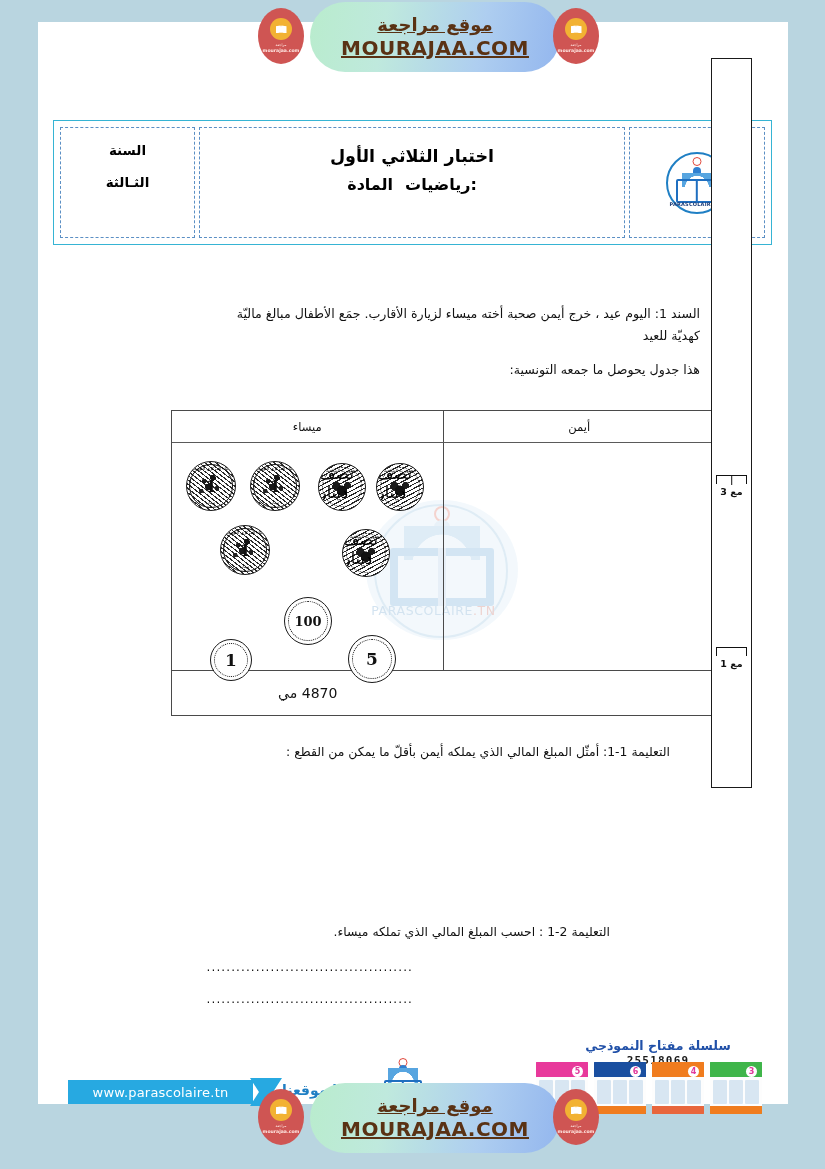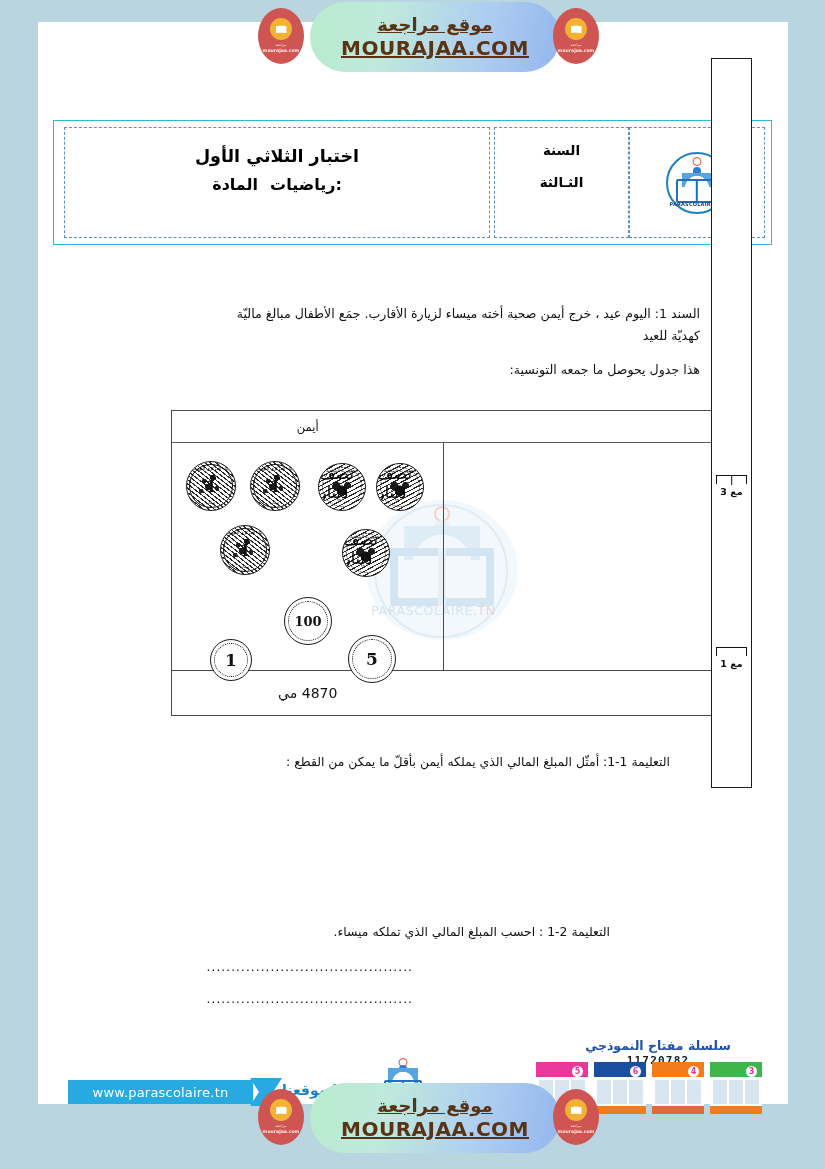--- a/index.html
+++ b/index.html
@@ -370,21 +370,21 @@
   .coin.val .face { font-size: 17px; }
   .coin.c100 .face { font-size: 13px; }
 
   
   .instr {
     position: absolute;
     font-family: "DejaVu Sans", sans-serif;
     direction: rtl; text-align: right;
     font-size: 12.4px; color: #111;
   }
-  .instr.i1 { top: 484px; right: 118px; width: 460px; }
+  .instr.i1 { top: 474px; right: 118px; width: 460px; }
   .instr.i2 { top: 654px; right: 178px; width: 400px; }
 
   .dots-line {
     position: absolute;
     font-family: "DejaVu Sans", sans-serif;
     font-size: 12px;
     color: #111;
     letter-spacing: 1.1px;
     direction: rtl;
     text-align: right;
@@ -542,31 +542,31 @@
     background: #d8e6f2;
   }
 </style>
 </head>
 <body>
 
 <div class="page-sheet">
 
   <div class="header-table">
 
+    <div class="hcell year">
+      <div class="ar-bold year-label">السنة</div>
+      <div class="ar-bold year-value">الثـالثة</div>
+    </div>
+
     <div class="hcell title">
       <div class="ar-bold exam-title">اختبار الثلاثي الأول</div>
       <div class="ar-bold subject-row">
         <span>المادة</span>
         <span><span>:</span><span>رياضيات</span></span>
       </div>
-    </div>
-
-    <div class="hcell year">
-      <div class="ar-bold year-label">السنة</div>
-      <div class="ar-bold year-value">الثـالثة</div>
     </div>
 
     <div class="hcell logo">
       <div class="para-logo">
         <span class="pl-mark"></span>
         <span class="pl-head"></span>
         <span class="pl-wings"></span>
         <span class="pl-book"></span>
         <span class="pl-name"><span>PARASCOLAIRE</span><i>.TN</i></span>
       </div>
@@ -584,20 +584,23 @@
   </div>
 
   <div class="body-area">
 
     <div class="ar-text support-line l1">السند 1: اليوم عيد ، خرج أيمن صحبة أخته ميساء لزيارة الأقارب. جمَع الأطفال مبالغ ماليّة</div>
     <div class="ar-text support-line l2">كهديّة للعيد</div>
     <div class="ar-text support-line l3">هذا جدول يحوصل ما جمعه التونسية:</div>
 
     <div class="money-table">
       <div class="mt-head">
+        <div class="mt-cell-left">
+          <span class="mt-colhdr">ميساء</span>
+        </div>
         <div class="mt-cell-right">
           <span class="mt-colhdr">أيمن</span>
         </div>
       </div>
 
       <div class="mt-body">
         <div class="mt-cell-left" id="coins-cell">
             <div class="coin fig" style="left: 14px; top: 18px; width: 50px; height: 50px;">
               <span class="rim"></span>
               <span class="toparc">البنك المركزي التونسي</span>
@@ -668,21 +671,21 @@
 
     <div class="foot-logo">
       <span class="fl-mark"></span>
       <span class="fl-head"></span>
       <span class="fl-wings"></span>
       <span class="fl-book"></span>
     </div>
 
     <div class="foot-series">
       <div class="foot-series-title">سلسلة مفتاح النموذجي</div>
-      <div class="foot-series-phone">11720782</div>
+      <div class="foot-series-phone">25518069</div>
     </div>
 
     <div class="books-row" id="books-row">
         <div class="book" style="background: rgb(232, 57, 155);">
           <span class="bk-top" style="background: rgb(232, 57, 155);"></span>
           <span class="bk-mid"></span>
           <span class="bk-imgs">
             <i></i>
             <i></i>
             <i></i>

